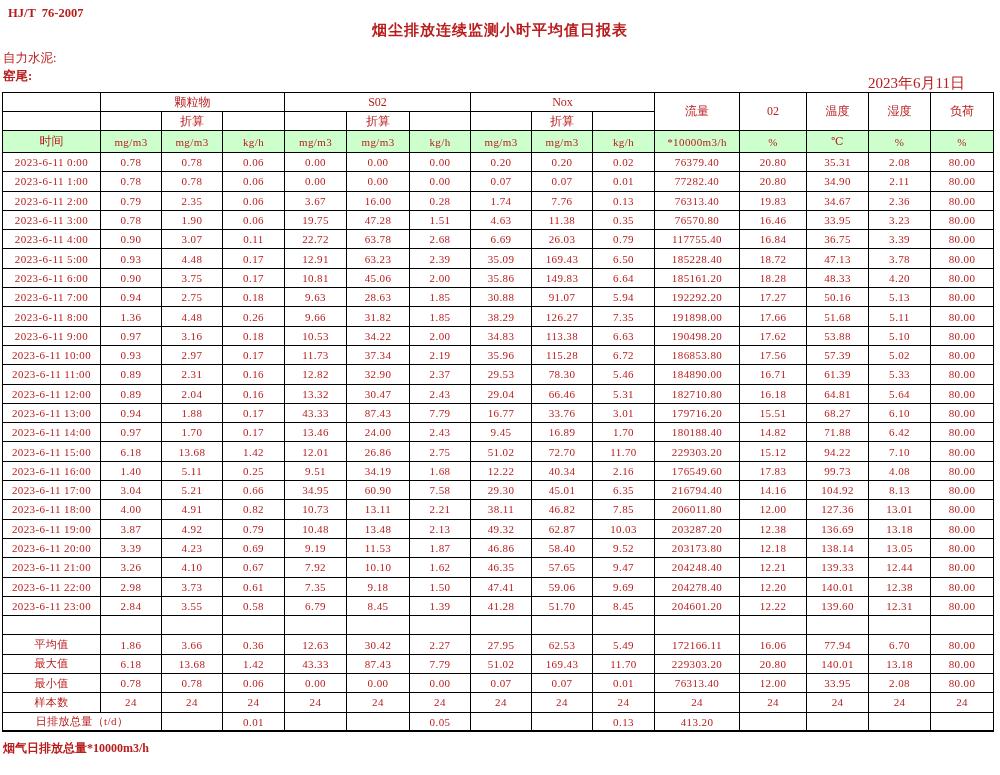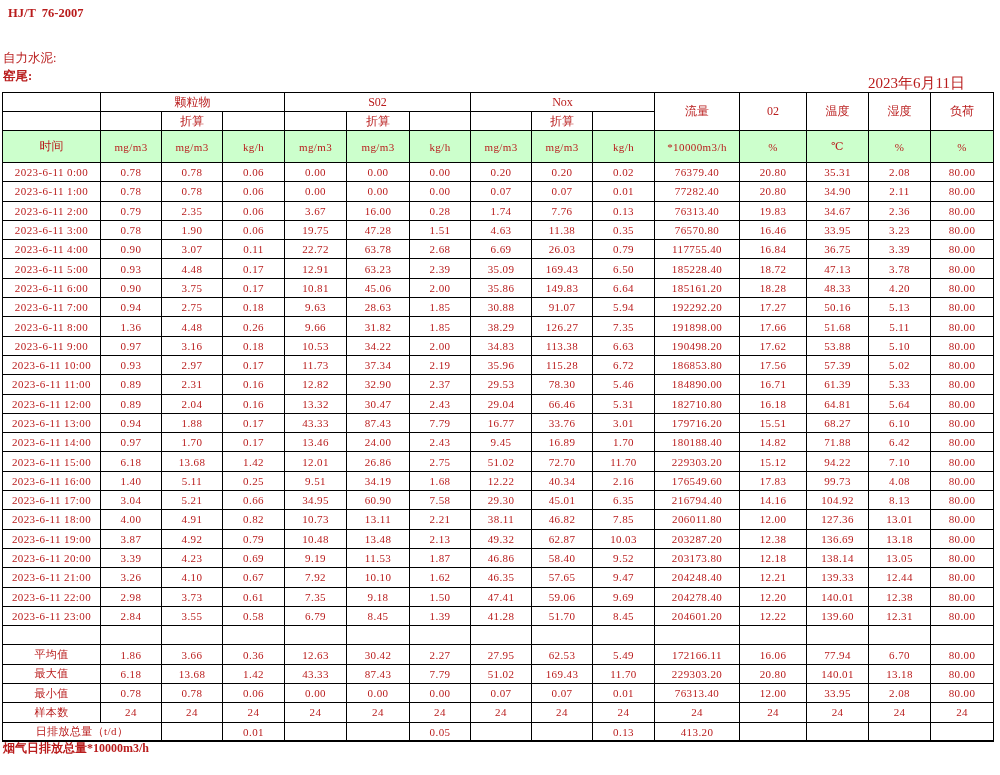--- a/index.html
+++ b/index.html
@@ -30,38 +30,39 @@
     width: 991px; border-collapse: collapse; table-layout: fixed;
     border: 1px solid #000; border-bottom: 2px solid #000;
   }
   table.report td {
     border: 1px solid #000;
     text-align: center; vertical-align: middle;
     font-size: 11px; padding: 0; overflow: hidden;
     letter-spacing: 0.4px; white-space: nowrap;
   }
   tr.h1 td, tr.h2 td { height: 19px; font-size: 12px; letter-spacing: 0; }
-  tr.h3 td { height: 32px; background: #ccffcc; font-size: 11px; }
+  tr.h3 td { height: 22px; background: #ccffcc; font-size: 11px; }
   tr.h3 td.time-head { font-size: 12px; letter-spacing: 0; }
   tr.data-row td, tr.blank-row td, tr.summary-row td, tr.total-row td { height: 19.3px; }
   td.time-cell { white-space: pre; font-size: 11.5px; letter-spacing: 0; }
   td.o2cell { vertical-align: bottom; padding-bottom: 1px; }
   td.label-cell { font-size: 12px; letter-spacing: 0; }
   td.total-label { text-align: left; padding-left: 4px; font-size: 12px; letter-spacing: 0; }
 
   .footer1 { position: absolute; left: 3px; top: 740px; font-weight: bold; font-size: 12px; }
   .footer2 { position: absolute; left: 3px; top: 757px; font-weight: bold; font-size: 12.5px; }
   .footer2 .unit { margin-left: 108px; }
 </style>
 </head>
 <body>
 
 <div class="page">
 
   <div class="std">HJ/T  76-2007</div>
+  <div class="title">烟尘排放连续监测小时平均值日报表</div>
   <div class="company">自力水泥:</div>
   <div class="station">窑尾:</div>
   <div class="date">2023年6月11日</div>
 
   <table class="report">
     <colgroup>
       <col style="width:98px">
         <col style="width:61px">
         <col style="width:61px">
         <col style="width:62px">

